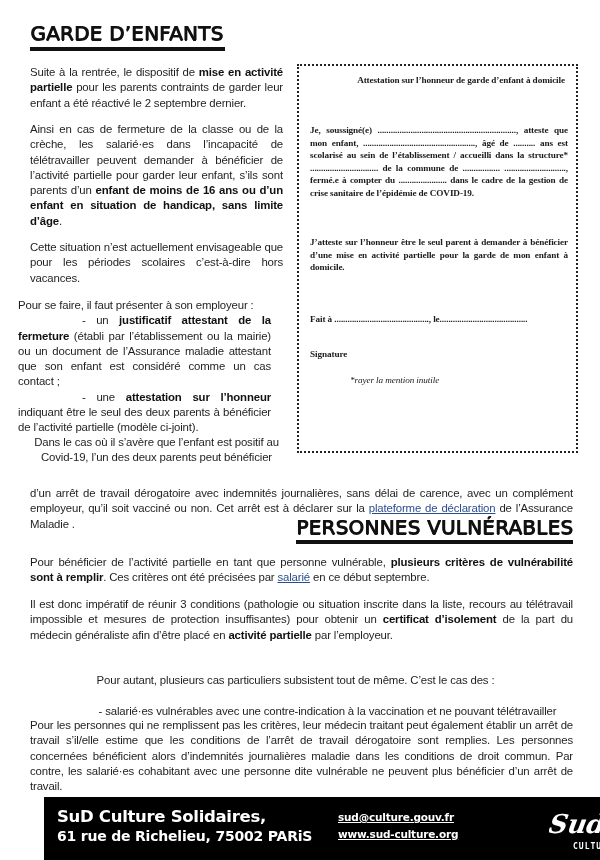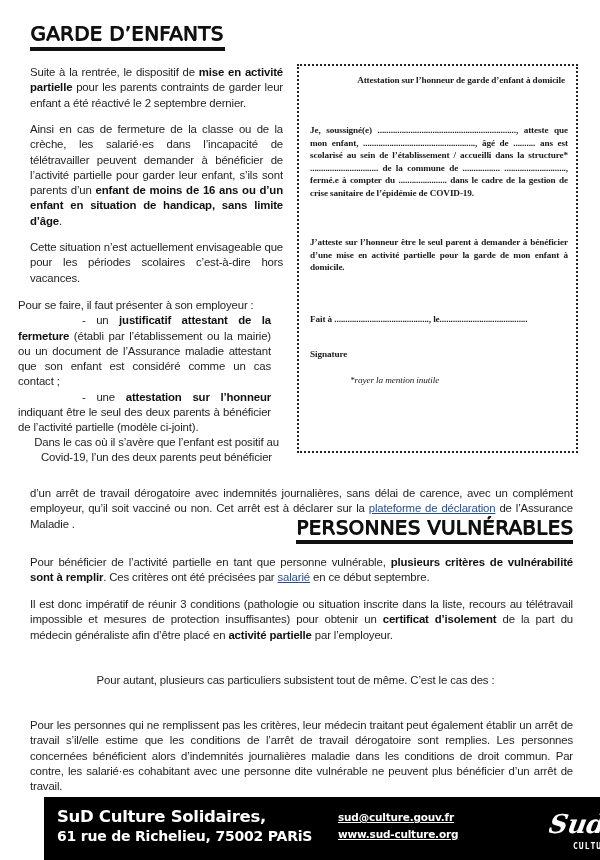--- a/index.html
+++ b/index.html
@@ -122,21 +122,21 @@
   <span>Pour bénéficier de l’activité partielle en tant que personne vulnérable, </span><b>plusieurs critères de vulnérabilité sont à remplir</b><span>. Ces critères ont été précisées par </span><a class="link">salarié</a><span> en ce début septembre.</span>
 </div>
 
 <div class="para" style="left:30px; top:597px; width:543px;">
   <span>Il est donc impératif de réunir 3 conditions (pathologie ou situation inscrite dans la liste, recours au télétravail impossible et mesures de protection insuffisantes) pour obtenir un </span><b>certificat d’isolement</b><span> de la part du médecin généraliste afin d’être placé en </span><b>activité partielle</b><span> par l’employeur.</span>
 </div>
 
 <div class="para" style="left:24px; top:657px; width:543px; text-align:center;margin-top:16px;">
   <span>Pour autant, plusieurs cas particuliers subsistent tout de même. C’est le cas des :</span><br>
   <span class="indent"></span><br>
-  <span class="indent"></span>
+  <span class="indent"></span><span>- salarié·es vulnérables avec une contre-indication à la vaccination et ne pouvant télétravailler</span>
 </div>
 
 <div class="para" style="left:30px; top:718px; width:543px;">
   <span>Pour les personnes qui ne remplissent pas les critères, leur médecin traitant peut également établir un arrêt de travail s’il/elle estime que les conditions de l’arrêt de travail dérogatoire sont remplies. Les personnes concernées bénéficient alors d’indemnités journalières maladie dans les conditions de droit commun. Par contre, les salarié·es cohabitant avec une personne dite vulnérable ne peuvent plus bénéficier d’un arrêt de travail.</span>
 </div>
 
 <div class="footer">
   <div class="footer-name">SuD Culture Solidaires,</div>
   <div class="footer-addr">61 rue de Richelieu, 75002 PARiS</div>
   <a class="footer-link" style="top:14px;">sud@culture.gouv.fr</a>

